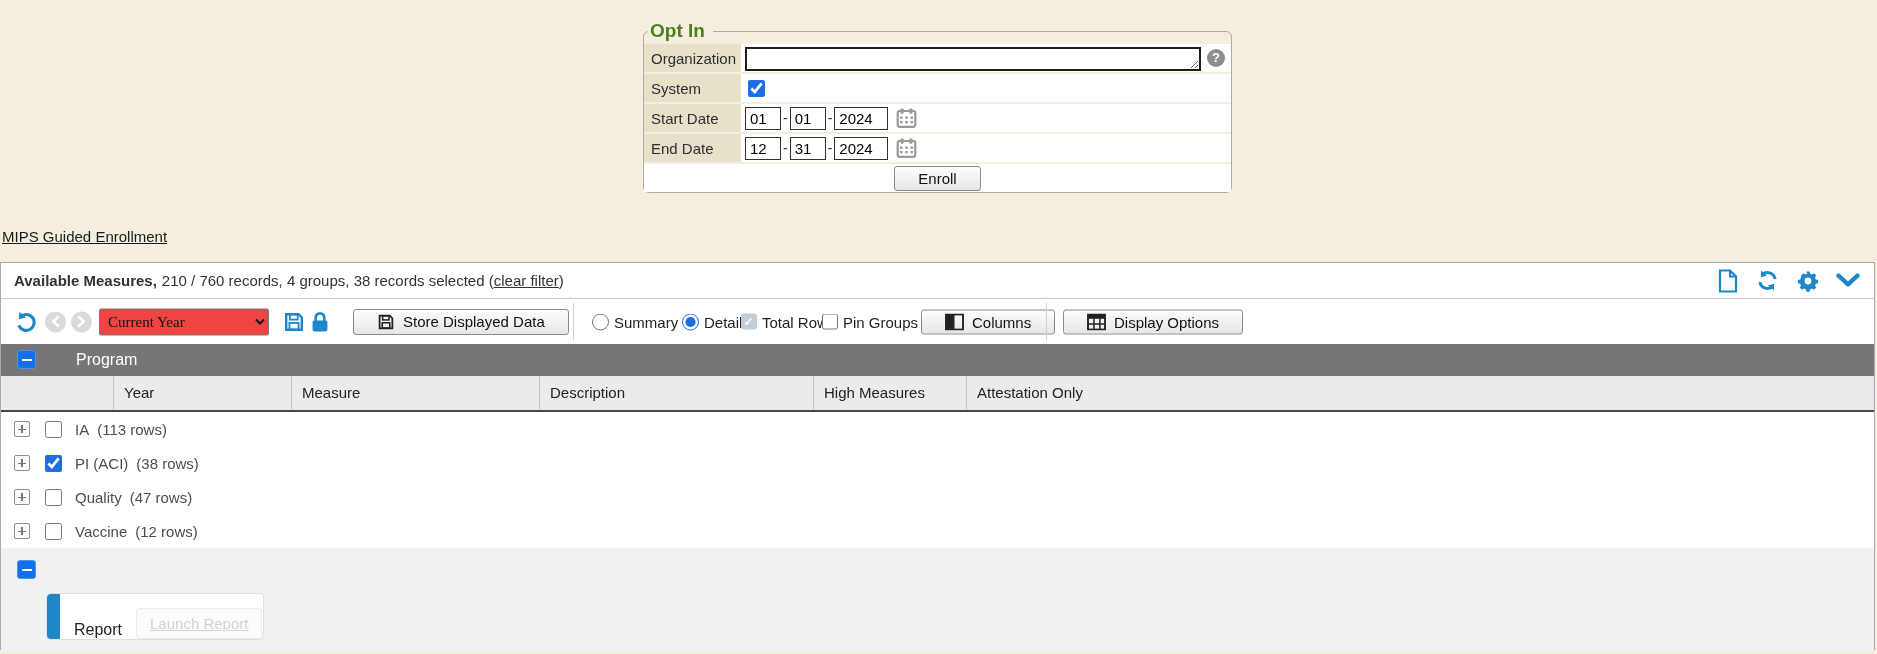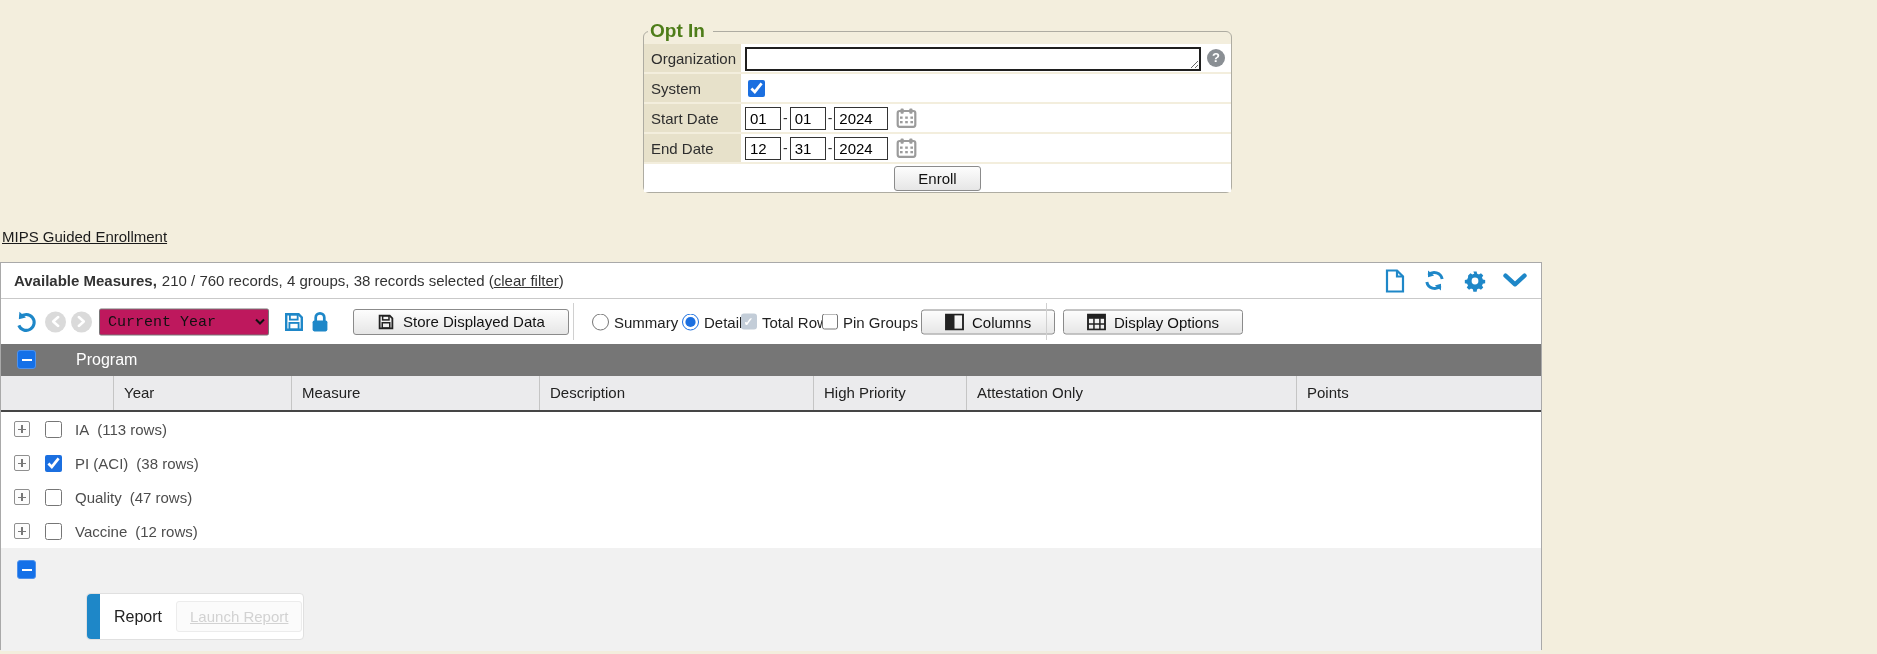--- a/index.html
+++ b/index.html
@@ -42,42 +42,42 @@
   }
 
   
   .mips-link{
     position:absolute; left:2px; top:228px; font-size:15px; color:#1b1b1b;
     text-decoration:underline; cursor:pointer;
   }
 
   
   .measures{
-    position:absolute; left:0; top:262px; width:1542px; height:388px;
+    position:absolute; left:0; top:262px; width:1875px; height:388px;
     background:#fff; border:1px solid #a9a9a9;
   }
   .m-header{
     height:36px; border-bottom:1px solid #c9c9c9; display:flex; align-items:center;
     padding:0 14px 0 13px; font-size:15px; color:#333;
   }
   .m-header b{ margin-right:5px; }
   .m-header .link{ text-decoration:underline; cursor:pointer; }
   .m-header-icons{ margin-left:auto; display:flex; align-items:center; gap:17px; color:#1e87c8; }
   .m-header-icons svg{ display:block; cursor:pointer; }
 
   
   .toolbar{ position:relative; height:45px; background:#fff; }
   .tb{ position:absolute; top:50%; transform:translateY(-50%); display:flex; align-items:center; }
   .navcircle{
     width:21px; height:21px; border-radius:50%; background:#dadada;
     display:flex; align-items:center; justify-content:center; cursor:default;
   }
   .year-select{
-    width:170px; height:27px; font-size:15px; font-family:Liberation Mono, monospace;
-    border:1px solid #767676; border-radius:2px; background:#be185d; padding:0 4px; color:#111;
+    width:170px; height:27px; font-size:15px; font-family:Liberation Serif, serif;
+    border:1px solid #767676; border-radius:2px; background:#ef4444; padding:0 4px; color:#111;
   }
   .tb-divider{ position:absolute; top:4px; bottom:4px; width:1px; background:#d0d0d0; }
   .radio-label, .check-label{ font-size:15px; color:#222; margin-left:5px; }
   input[type="radio"].tb-radio{ width:17px; height:17px; accent-color:#1b6fe0; }
   input[type="checkbox"].tb-check{ width:16px; height:16px; accent-color:#1b6fe0; }
   .disabled-check{
     width:16px; height:16px; border-radius:3px; background:#c3cdd8; position:relative; flex:none;
   }
   .disabled-check::after{
     content:"\2713"; position:absolute; left:2.5px; top:0.5px; color:#fff; font-size:12px; font-weight:bold;
@@ -117,21 +117,21 @@
   .expand-icon::before{ content:""; position:absolute; left:3px; top:6.5px; width:8px; height:1.6px; background:#777; }
   .expand-icon::after{  content:""; position:absolute; left:6.2px; top:3.3px; width:1.6px; height:8px; background:#777; }
   .grow input[type="checkbox"]{ width:17px; height:17px; accent-color:#1b6fe0; margin-left:15px; flex:none; }
   .grow .rlabel{ margin-left:13px; font-size:15px; color:#4d4d4d; }
   .grow .rcount{ margin-left:8px; font-size:15px; color:#4d4d4d; }
 
   
   .m-footer{ position:relative; height:103px; background:#f1f1f1; }
   .report-panel{
     position:absolute; left:45px; top:45px; width:218px; height:47px;
-    background:#fff; border:1px solid #e0e0e0; border-radius:4px; display:flex; align-items:center;margin-left:40px;
+    background:#fff; border:1px solid #e0e0e0; border-radius:4px; display:flex; align-items:flex-end;
   }
   .report-accent{
     width:13px; align-self:stretch; background:#1e87c8; border-radius:4px 0 0 4px; flex:none;
   }
   .report-title{ font-size:16px; color:#222; margin-left:14px; }
   .launch-btn{
     margin-left:14px; font-size:15px; color:#d2d2d2; background:#fbfbfb;
     border:1px solid #ececec; border-radius:3px; padding:6px 13px; cursor:default;
     font-family:"Liberation Sans",sans-serif;
     text-decoration:underline;
@@ -334,23 +334,22 @@
 
   <div class="program-bar">
     <span class="minus-btn"></span>
     <span class="program-label">Program</span>
   </div>
 
   <div class="colhead">
     <span class="colcell">Year</span>
     <span class="colcell">Measure</span>
     <span class="colcell">Description</span>
-    <span class="colcell">High Priority</span>
+    <span class="colcell">High Measures</span>
     <span class="colcell">Attestation Only</span>
-    <span class="colcell">Points</span>
   </div>
 
   <div class="grow">
     <span class="expand-icon"></span>
     <input type="checkbox" style="">
     <span class="rlabel">IA</span>
     <span class="rcount">(113 rows)</span>
   </div>
   <div class="grow">
     <span class="expand-icon"></span>

